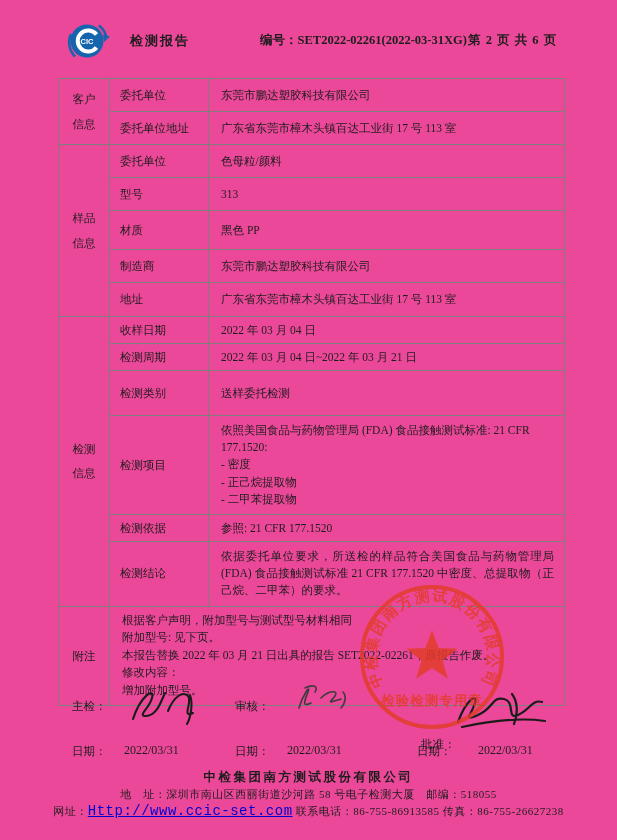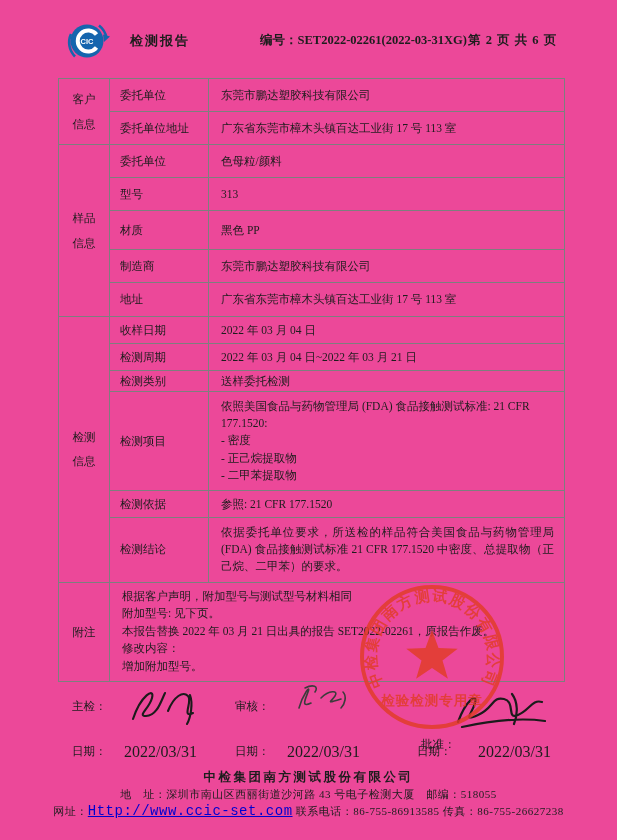--- a/index.html
+++ b/index.html
@@ -33,21 +33,21 @@
   .ln { line-height:17.2px; }
   td.notes-cell { padding:5px 10px 5px 12px; }
   .notes-ln { line-height:17.6px; }
 
   
   .stamp { position:absolute; left:356px; top:581px; width:152px; height:152px; opacity:.83; pointer-events:none; }
 
   
   .sig-label { position:absolute; font-size:11.5px; color:#1d1d1d; }
   .sig-svg { position:absolute; }
-  .date-val { position:absolute; font-size:16px; }
+  .date-val { position:absolute; font-size:12px; }
 
   
   .footer { position:absolute; left:0; top:768px; width:617px; text-align:center; }
   .f-company { font-weight:bold; font-size:12.5px; letter-spacing:2.5px; line-height:18px; }
   .f-line { font-size:11px; line-height:17px; letter-spacing:.5px; }
   .f-url {
     font-family:"Liberation Mono","DejaVu Sans Mono",monospace;
     color:#0000d0; font-size:14px;
   }
 </style>
@@ -121,21 +121,21 @@
         <div>检测</div>
         <div>信息</div>
       </td>
       <td class="field">收样日期</td>
       <td class="value">2022 年 03 月 04 日</td>
     </tr>
     <tr style="height:27px">
       <td class="field">检测周期</td>
       <td class="value">2022 年 03 月 04 日~2022 年 03 月 21 日</td>
     </tr>
-    <tr style="height:21px">
+    <tr style="height:45px">
       <td class="field">检测类别</td>
       <td class="value">送样委托检测</td>
     </tr>
     <tr style="height:87px">
       <td class="field">检测项目</td>
       <td class="multi">
         <div class="ln">依照美国食品与药物管理局 (FDA) 食品接触测试标准: 21 CFR 177.1520:</div>
         <div class="ln">- 密度</div>
         <div class="ln">- 正己烷提取物</div>
         <div class="ln">- 二甲苯提取物</div>
@@ -193,17 +193,17 @@
     <path id="stamp-arc" d="M 27.5,104 A 56,56 0 1 1 124.5,104" fill="none"></path>
     <text font-size="15" font-weight="bold" fill="#e23c28" letter-spacing="2" font-family="Liberation Serif, serif">
       <textPath href="#stamp-arc" startOffset="0" textLength="234">中检集团南方测试股份有限公司</textPath>
     </text>
     <polygon fill="#e23c28" points="76,49 82.5,67.1 101.7,67.7 86.5,79.4 91.9,97.8 76,87 60.1,97.8 65.5,79.4 50.3,67.7 69.5,67.1"></polygon>
     <text x="76" y="124" font-size="13.5" font-weight="bold" fill="#e23c28" text-anchor="middle" letter-spacing="1" font-family="Liberation Serif, serif">检验检测专用章</text>
   </svg>
 
   <div class="footer">
     <div class="f-company">中检集团南方测试股份有限公司</div>
-    <div class="f-line"><span>地　址：</span><span>深圳市南山区西丽街道沙河路 43 号电子检测大厦</span><span>　邮编：</span><span>518055</span></div>
+    <div class="f-line"><span>地　址：</span><span>深圳市南山区西丽街道沙河路 58 号电子检测大厦</span><span>　邮编：</span><span>518055</span></div>
     <div class="f-line"><span>网址：</span><a class="f-url" href="#">Http://www.ccic-set.com</a><span> 联系电话：</span><span>86-755-86913585</span><span> 传真：</span><span>86-755-26627238</span></div>
   </div>
 
 </div>
 
 </body></html>

